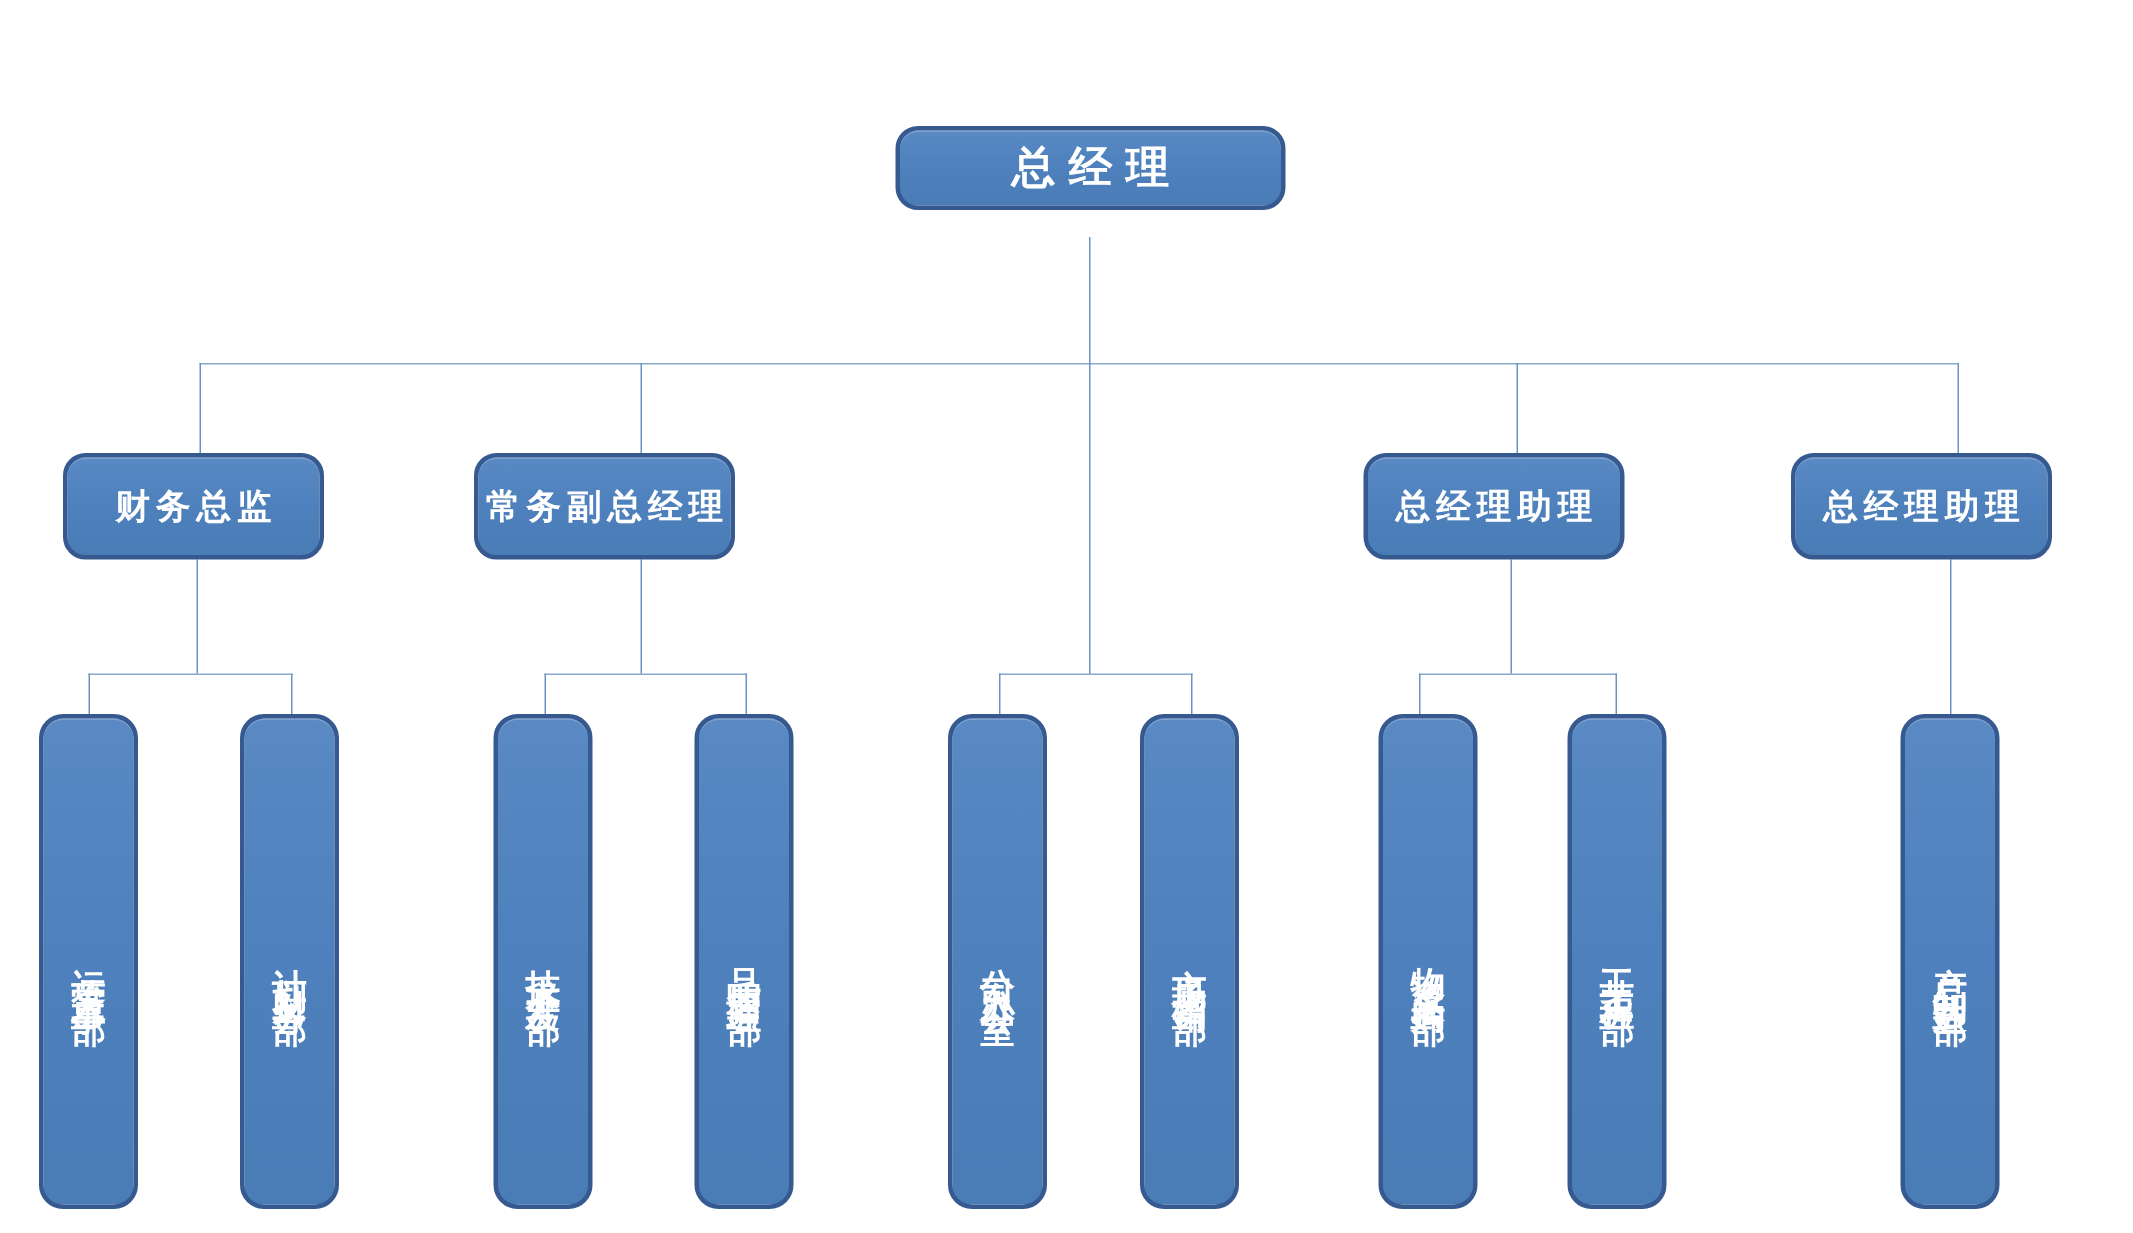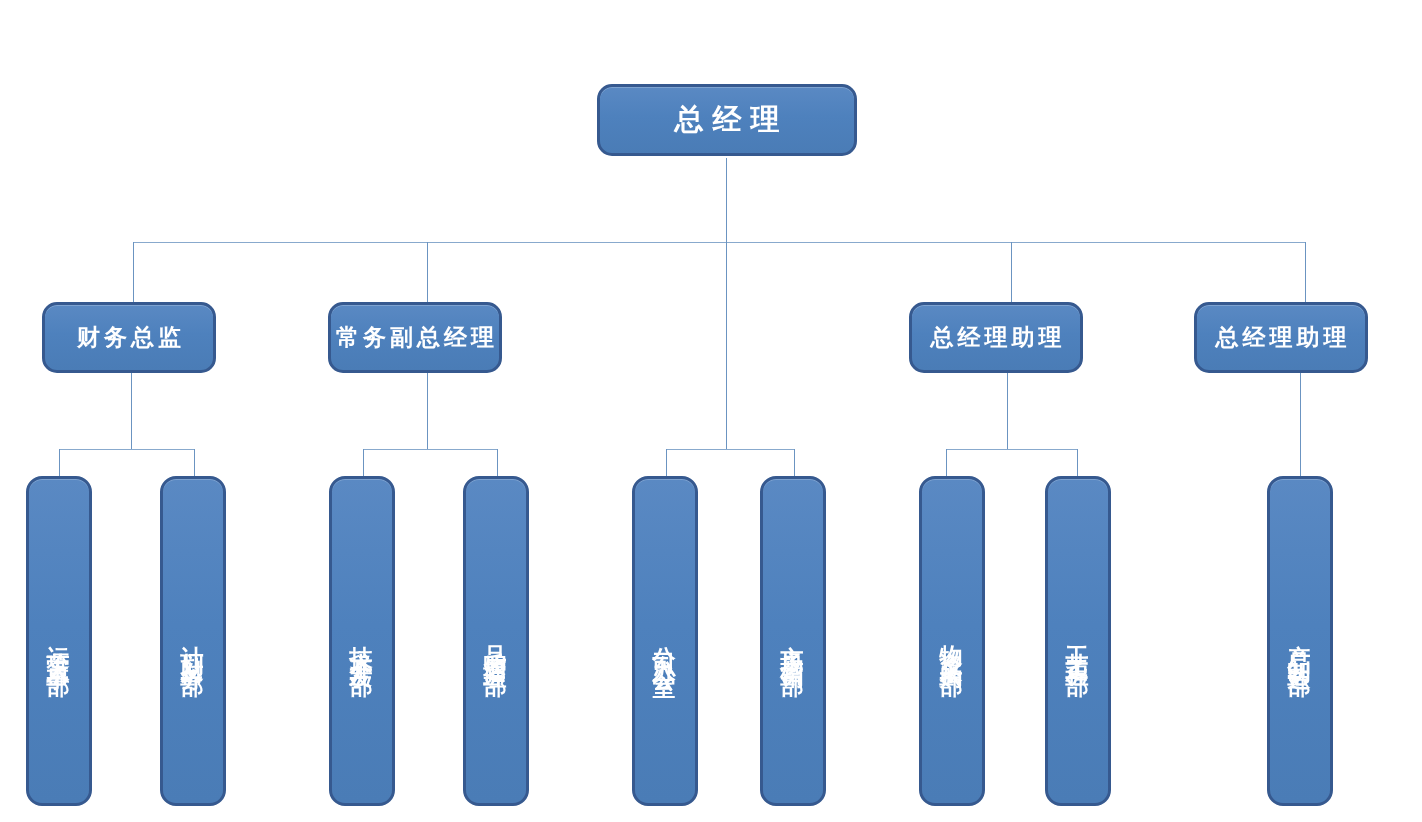--- a/index.html
+++ b/index.html
@@ -23,31 +23,31 @@
     border: 3px solid #36598f;
     border-radius: 15px;
     color: #ffffff;
     font-weight: bold;
     display: flex;
     align-items: center;
     justify-content: center;
     box-shadow: inset 0 1px 0 rgba(255,255,255,0.22);
   }
   .node-root {
-    left: 597px; top: 84px; width: 260px; height: 72px;
+    left: 597px; top: 84px; width: 260px; height: 56px;
     font-size: 29px;
   }
   .node-root .hlabel { letter-spacing: 9px; margin-right: -9px; }
   .node-mgr {
     top: 302px; width: 174px; height: 71px;
     font-size: 23px;
   }
   .node-mgr .hlabel { letter-spacing: 4px; margin-right: -4px; }
   .m0 { left: 42px; }
-  .m1 { left: 328px; }
+  .m1 { left: 316px; }
   .m2 { left: 909px; }
   .m3 { left: 1194px; }
   .node-dept {
     top: 476px; width: 66px; height: 330px;
     font-size: 23px;
     border-radius: 16px;
   }
   .node-dept .vlabel {
     writing-mode: vertical-rl;
     text-orientation: upright;

